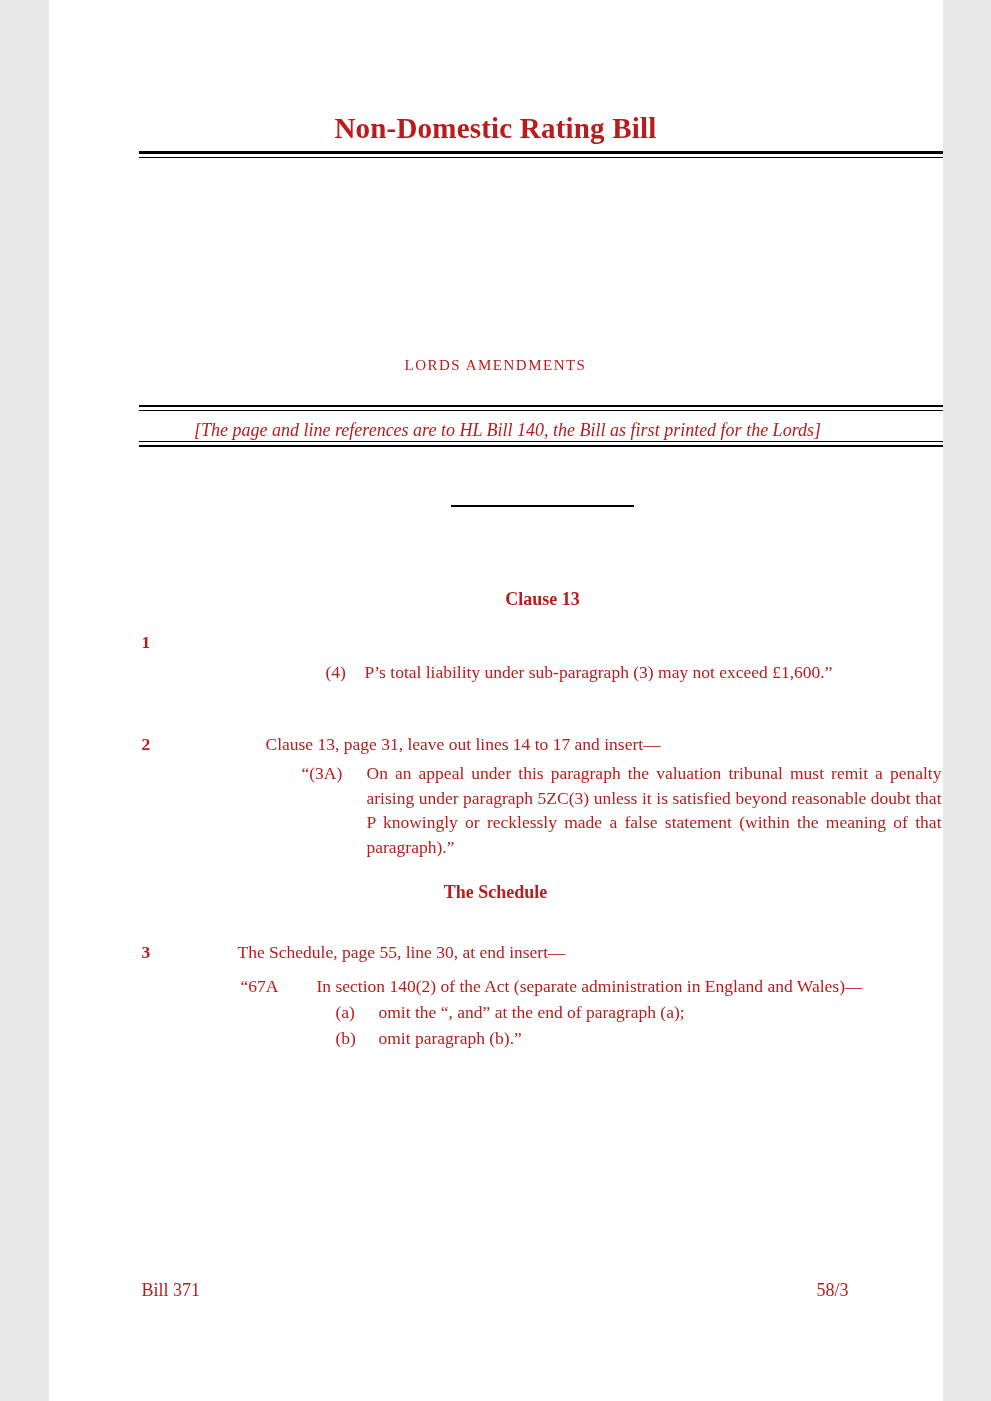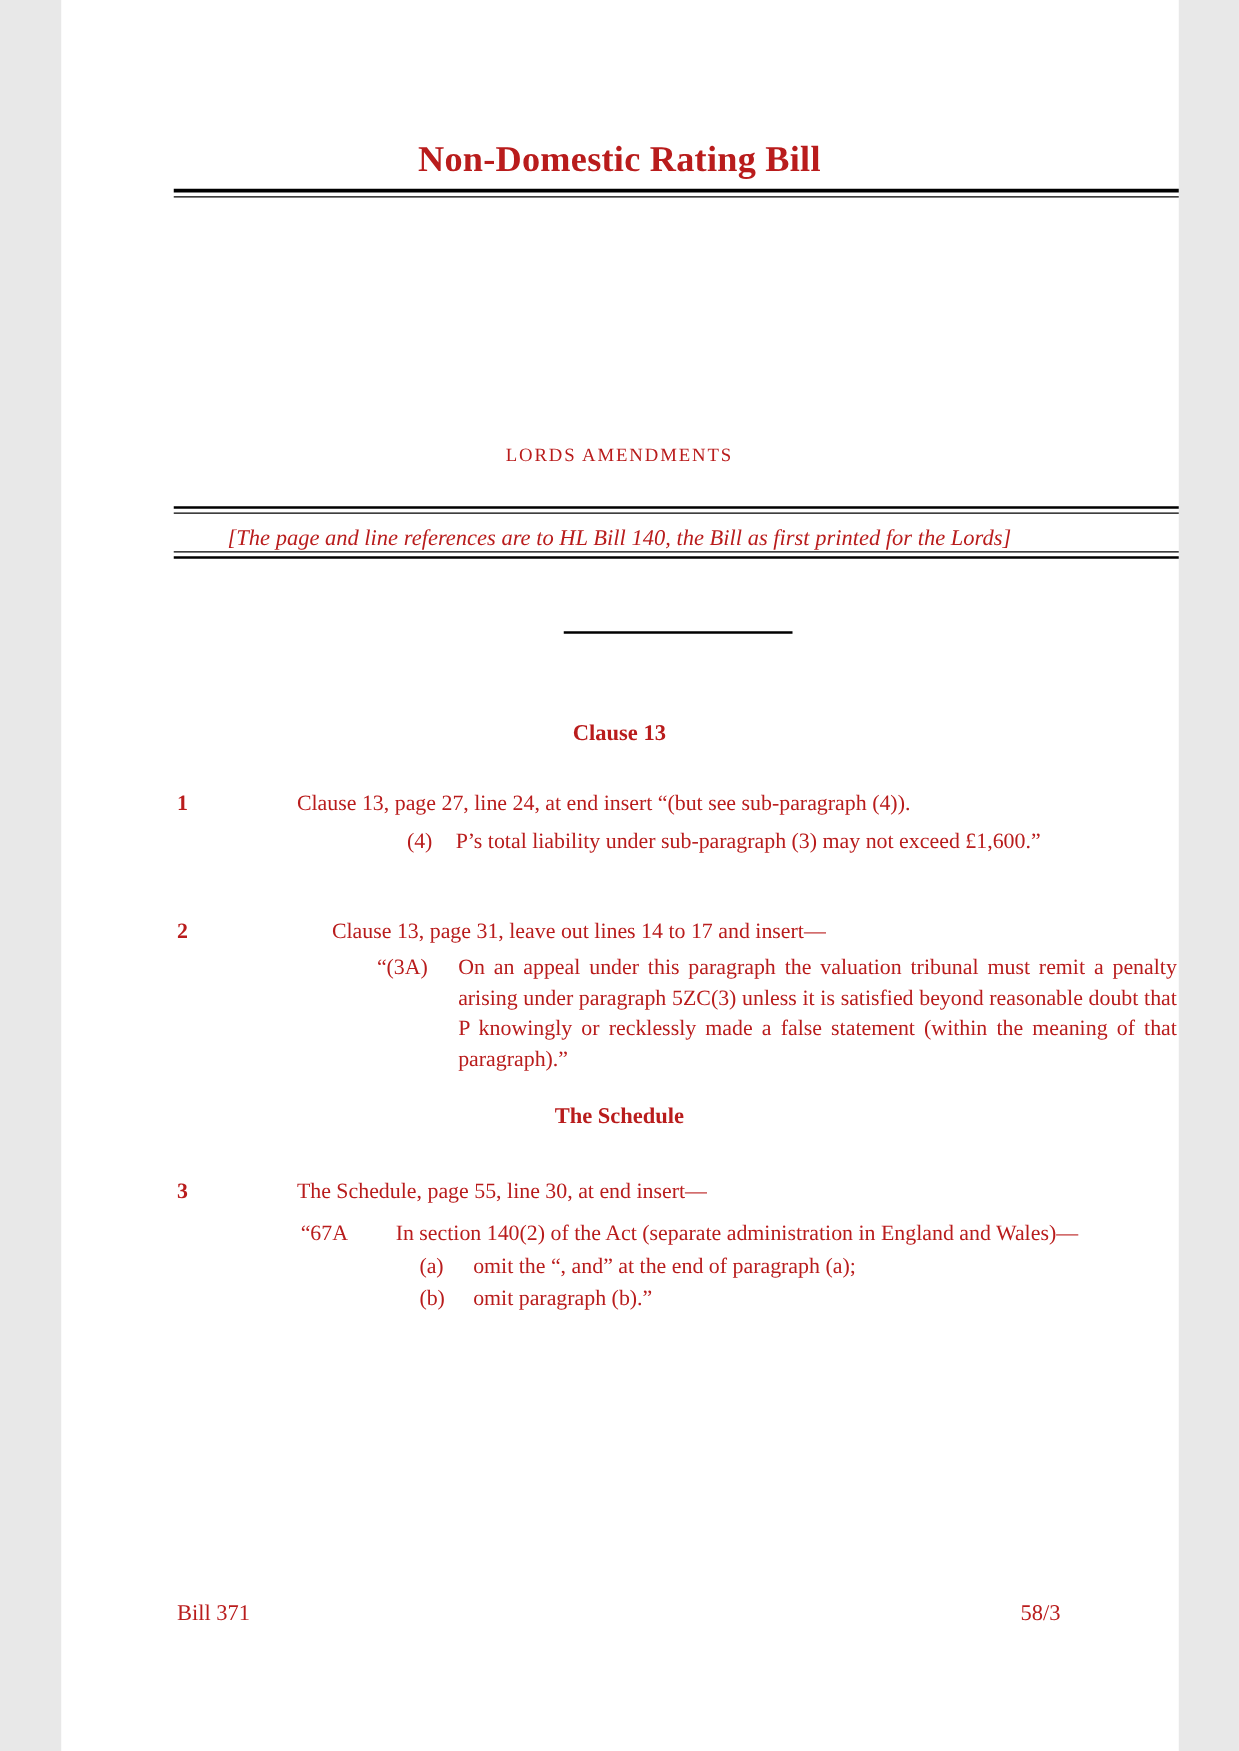--- a/index.html
+++ b/index.html
@@ -42,20 +42,21 @@
     top: 355px;
     font-size: 15px;
     letter-spacing: 1.5px;
     line-height: 20px;
   }
   .ref-note {
     top: 420px;
     font-style: italic;
     font-size: 18px;
     line-height: 21px;
+    padding-left: 12px;
   }
   .short-rule {
     top: 505px; left: 402px; width: 183px; height: 0;
     border-top: 2px solid #000;
   }
   .section-heading {
     font-size: 18px;
     font-weight: bold;
     line-height: 20px;
   }
@@ -85,24 +86,23 @@
   <div class="abs rule-thick-thin" style="top:151px;"></div>
 
   <div class="abs centered lords-heading">LORDS AMENDMENTS</div>
 
   <div class="abs rule-box-top" style="top:405px;"></div>
   <div class="abs centered ref-note">[The page and line references are to HL Bill 140, the Bill as first printed for the Lords]</div>
   <div class="abs rule-box-bottom" style="top:441px;"></div>
 
   <div class="abs short-rule"></div>
 
-  <div class="abs centered section-heading" style="top:576px;">Clause 13</div>
+  <div class="abs centered section-heading" style="top:589px;padding-left:47px;">Clause 13</div>
 
   <div class="abs txt num" style="top:632px; left:93px;">1</div>
-  <div class="abs txt" style="top:632px; left:189px;">Clause 13, page 27, line 24, at end insert “(but see sub-paragraph (4)).</div>
   <div class="abs txt" style="top:662px; left:277px;">(4)</div>
   <div class="abs txt" style="top:662px; left:316px;">P’s total liability under sub-paragraph (3) may not exceed £1,600.”</div>
 
   <div class="abs txt num" style="top:734px; left:93px;">2</div>
   <div class="abs txt" style="top:734px; left:189px;margin-left:28px;">Clause 13, page 31, leave out lines 14 to 17 and insert—</div>
   <div class="abs justified-block" style="top:761px; left:253px;">
     <span class="marker">“(3A)</span>
     <div class="body">On an appeal under this paragraph the valuation tribunal must remit a penalty arising under paragraph 5ZC(3) unless it is satisfied beyond reasonable doubt that P knowingly or recklessly made a false statement (within the meaning of that paragraph).”</div>
   </div>
 

